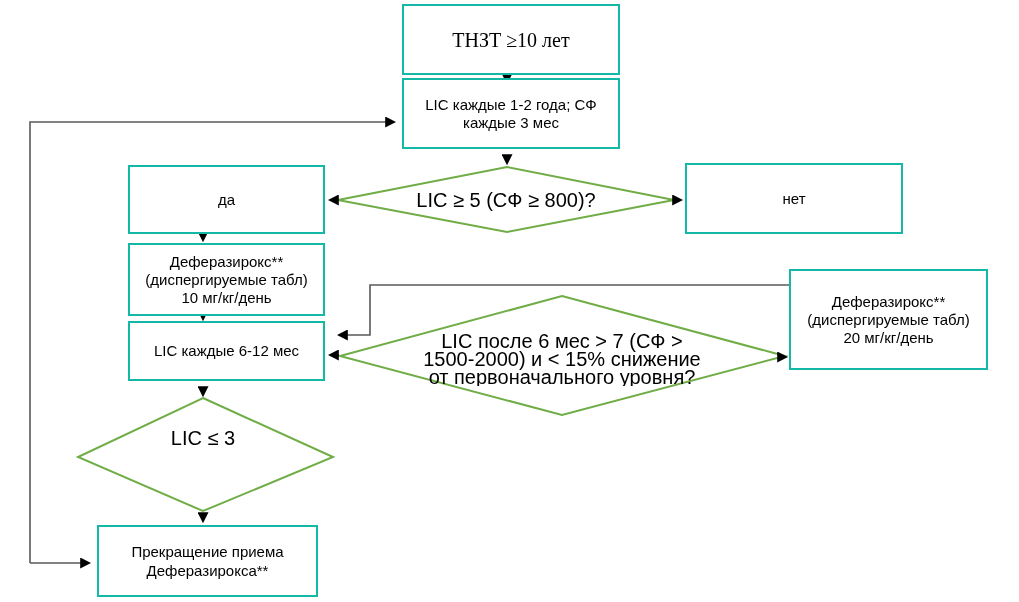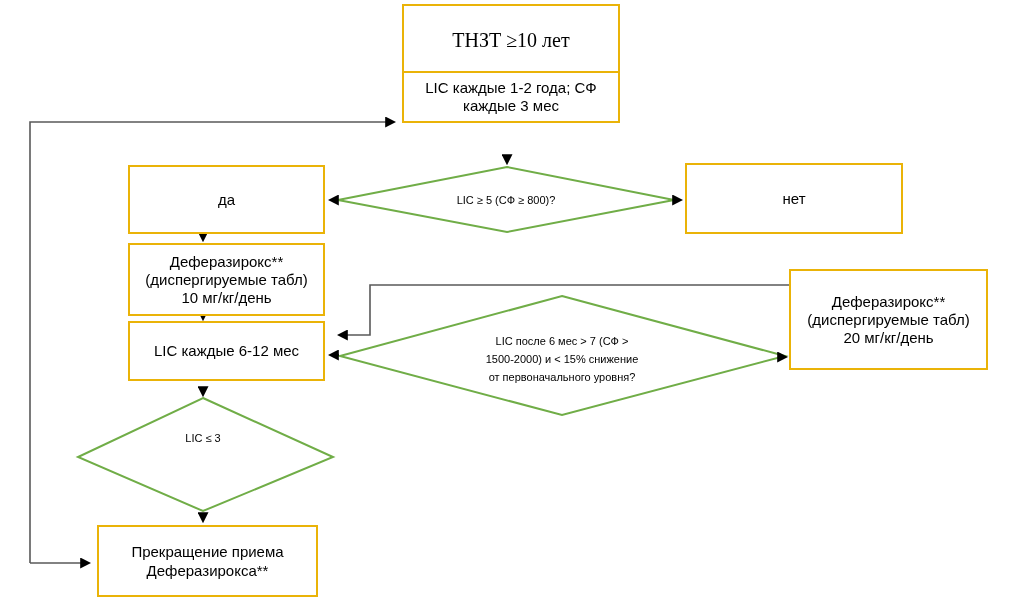--- a/index.html
+++ b/index.html
@@ -14,33 +14,33 @@
   }
   #edges-svg {
     position: absolute;
     left: 0; top: 0;
     width: 1019px; height: 602px;
   }
   .node {
     position: absolute;
     box-sizing: border-box;
     background: #ffffff;
-    border: 2px solid #eab308;
+    border: 2px solid #14b8a6;
     display: flex;
     flex-direction: column;
     align-items: center;
     justify-content: center;
     text-align: center;
     font-size: 15px;
     line-height: 18px;
   }
   .diamond-label {
     position: absolute;
     text-align: center;
-    font-size: 11px;
+    font-size: 20px;
     line-height: 18px;
   }
   .serif-node { font-family: "Liberation Serif", serif; font-size: 20px; line-height: 24px; }
   .wide-lines { line-height: 30px; }
   .clip { overflow: hidden; }
 </style>
 </head>
 <body>
 
 <div id="canvas">
@@ -70,21 +70,21 @@
     <path d="M203,390 L203,395" fill="none" stroke="#000000" stroke-width="1.6" marker-end="url(#arrow)"></path>
     <path d="M203,513 L203,521" fill="none" stroke="#000000" stroke-width="1.6" marker-end="url(#arrow)"></path>
     <path d="M339,355 L330,355" fill="none" stroke="#000000" stroke-width="1.6" marker-end="url(#arrow)"></path>
     <path d="M783,357 L786,357" fill="none" stroke="#000000" stroke-width="1.6" marker-end="url(#arrow)"></path>
   </svg>
 
   <div class="node serif-node" style="left:402px; top:4px; width:218px; height:71px;">
     <div>ТНЗТ ≥10 лет</div>
   </div>
 
-  <div class="node" style="left:402px; top:71px; width:218px; height:52px;">
+  <div class="node" style="left:402px; top:78px; width:218px; height:71px;">
     <div>LIC каждые 1-2 года; СФ</div>
     <div>каждые 3 мес</div>
   </div>
 
   <div class="node" style="left:128px; top:165px; width:197px; height:69px;">
     <div>да</div>
   </div>
 
   <div class="node" style="left:685px; top:163px; width:218px; height:71px;">
     <div>нет</div>

